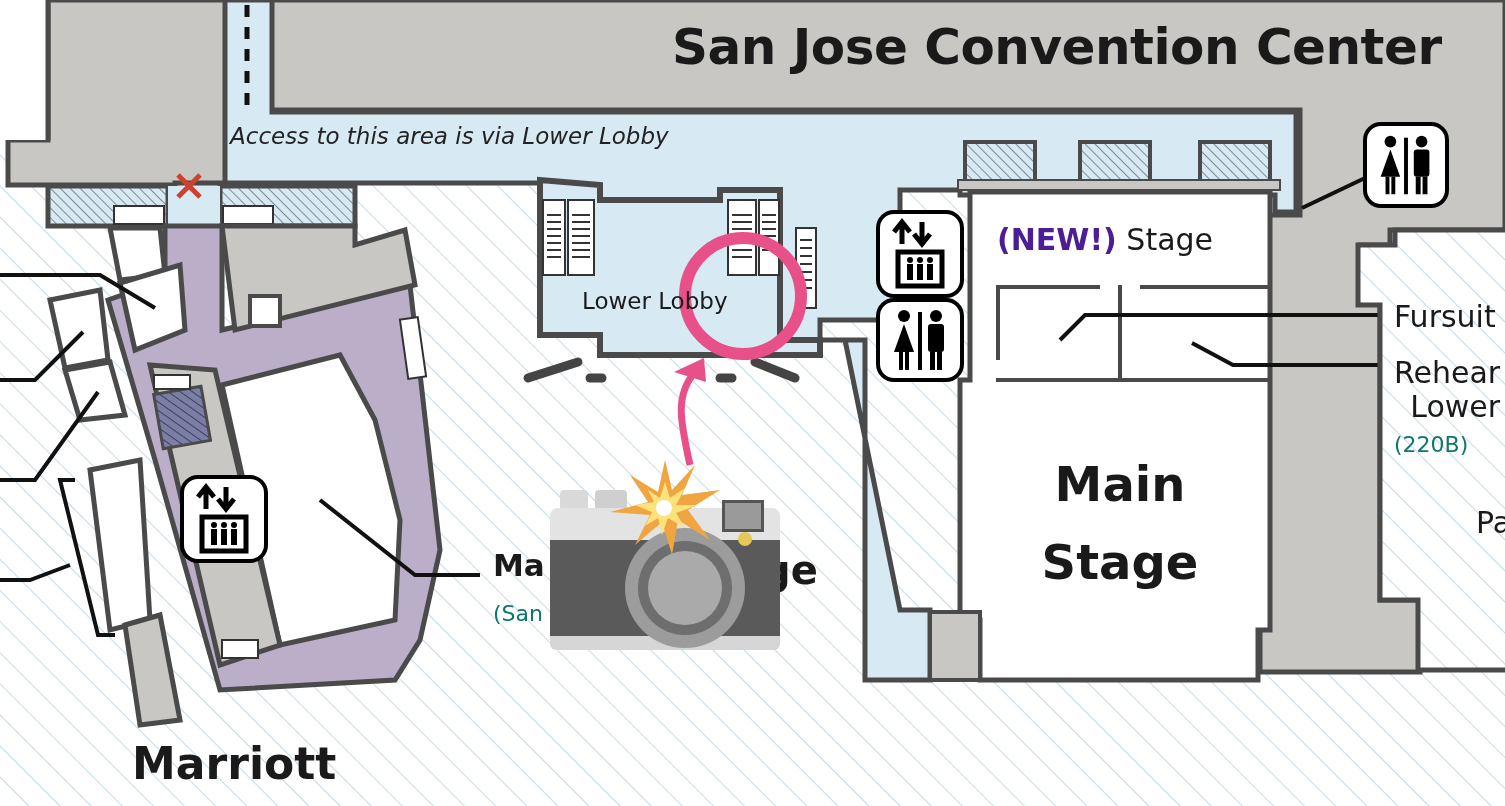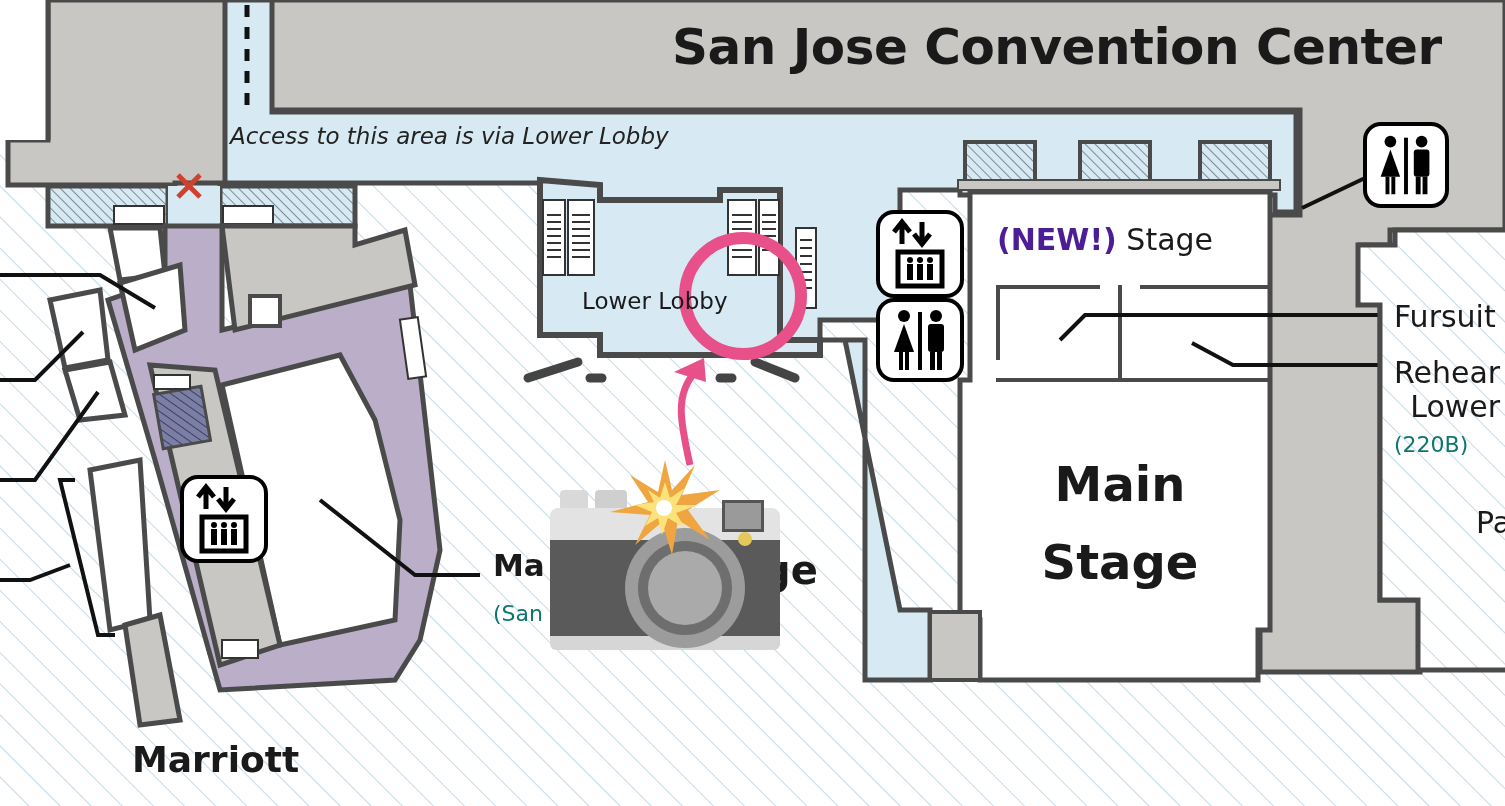--- a/index.html
+++ b/index.html
@@ -249,21 +249,21 @@
 
 <div class="lbl big" style="left:1000px;top:445px;width:240px;">
   <div>Main</div>
   <div>Stage</div>
 </div>
 
 <div class="lbl" style="left:493px;top:550px;font-weight:bold;font-size:31px;">Ma</div>
 <div class="lbl" style="left:762px;top:550px;font-weight:bold;font-size:40px;">ge</div>
 <div class="lbl sub" style="left:493px;top:603px;">(San</div>
 
-<div class="lbl" style="left:132px;top:742px;font-weight:bold;font-size:36px;">Marriott</div>
+<div class="lbl" style="left:132px;top:742px;font-weight:bold;font-size:44px;">Marriott</div>
 
 <div style="position:absolute;left:550px;top:490px;width:230px;height:162px;">
   <div style="position:absolute;left:10px;top:0;width:28px;height:20px;background:#d9d9d9;border-radius:4px;"></div>
   <div style="position:absolute;left:45px;top:0;width:32px;height:20px;background:#cfcfcf;border-radius:4px;"></div>
   <div style="position:absolute;left:0;top:18px;width:230px;height:34px;background:#e3e3e3;border-radius:8px 8px 0 0;"></div>
   <div style="position:absolute;left:172px;top:10px;width:36px;height:26px;background:#9a9a9a;border:3px solid #555;"></div>
   <div style="position:absolute;left:0;top:50px;width:230px;height:100px;background:#5a5a5a;"></div>
   <div style="position:absolute;left:0;top:146px;width:230px;height:14px;background:#d6d6d6;border-radius:0 0 6px 6px;"></div>
   <div style="position:absolute;left:188px;top:42px;width:14px;height:14px;background:#e5c85a;border-radius:50%;"></div>
   <div style="position:absolute;left:75px;top:38px;width:120px;height:120px;background:#9c9c9c;border-radius:50%;"></div>

